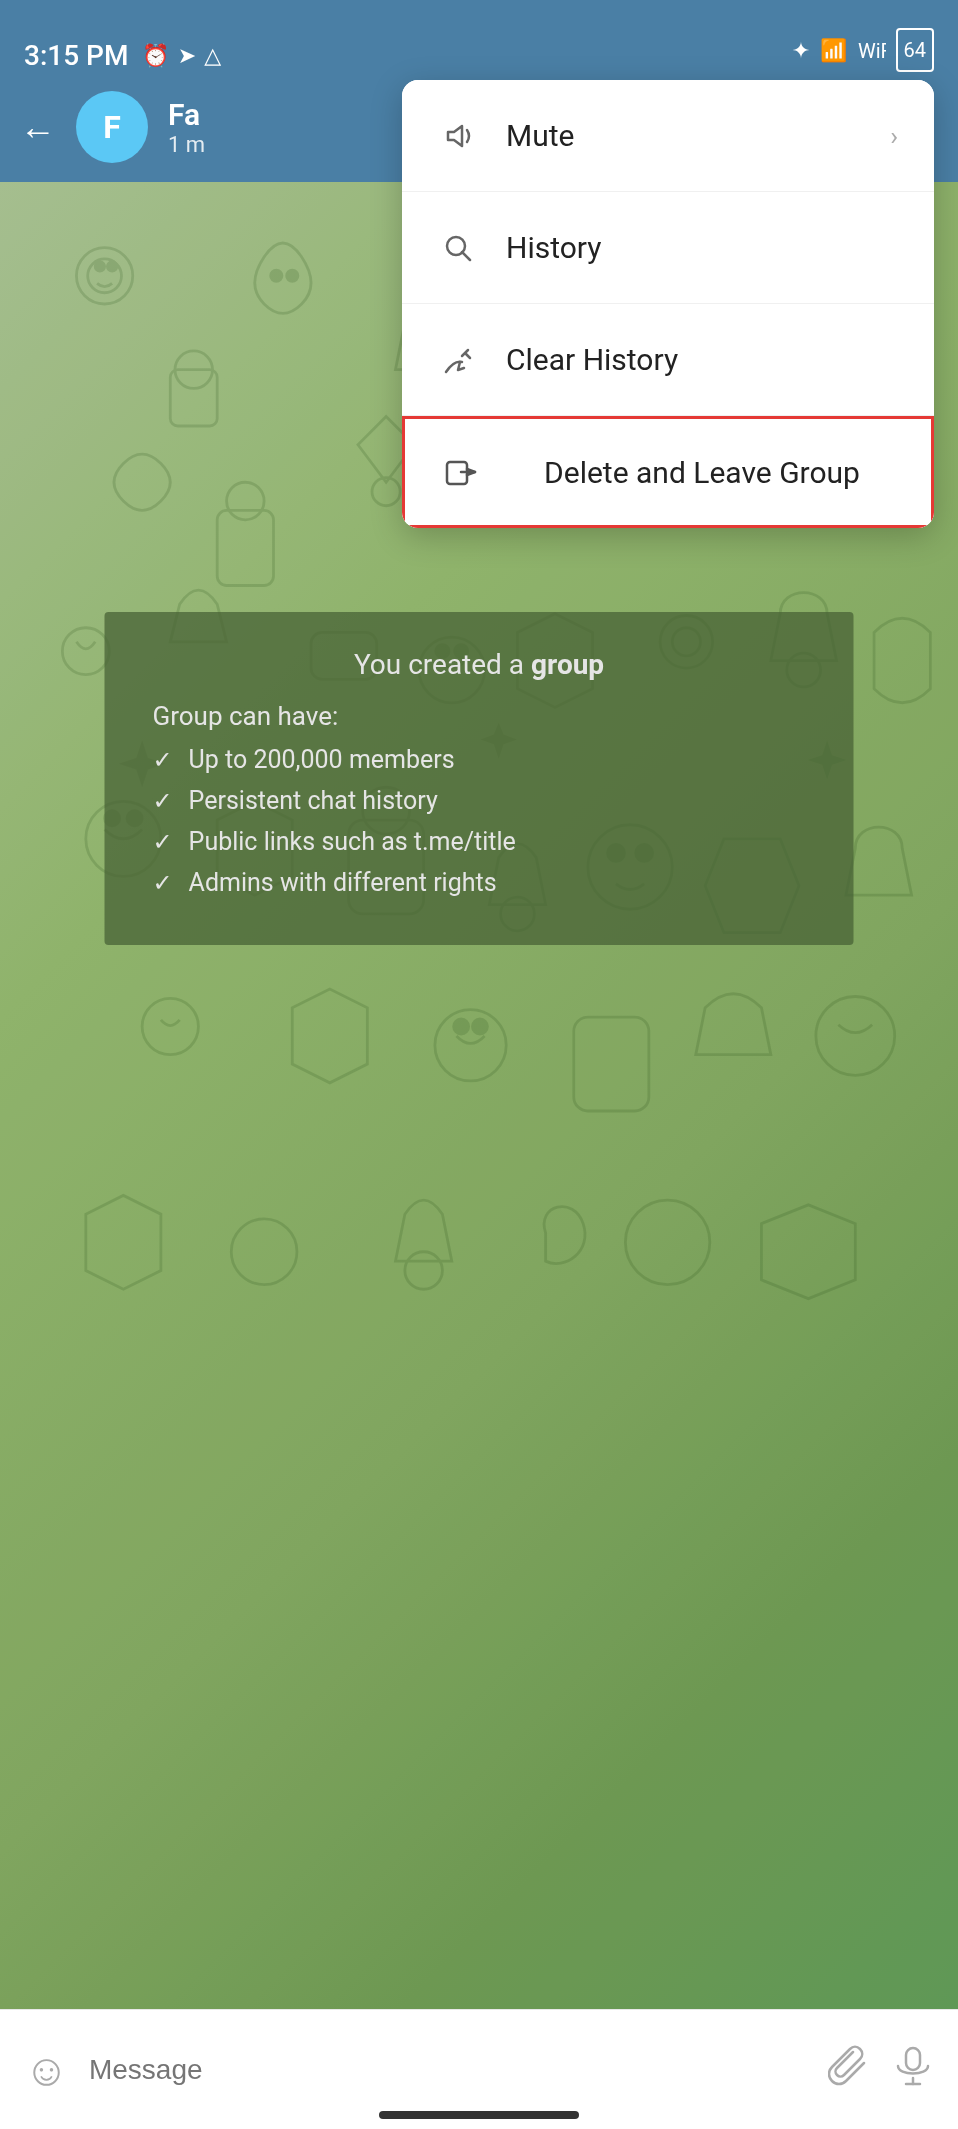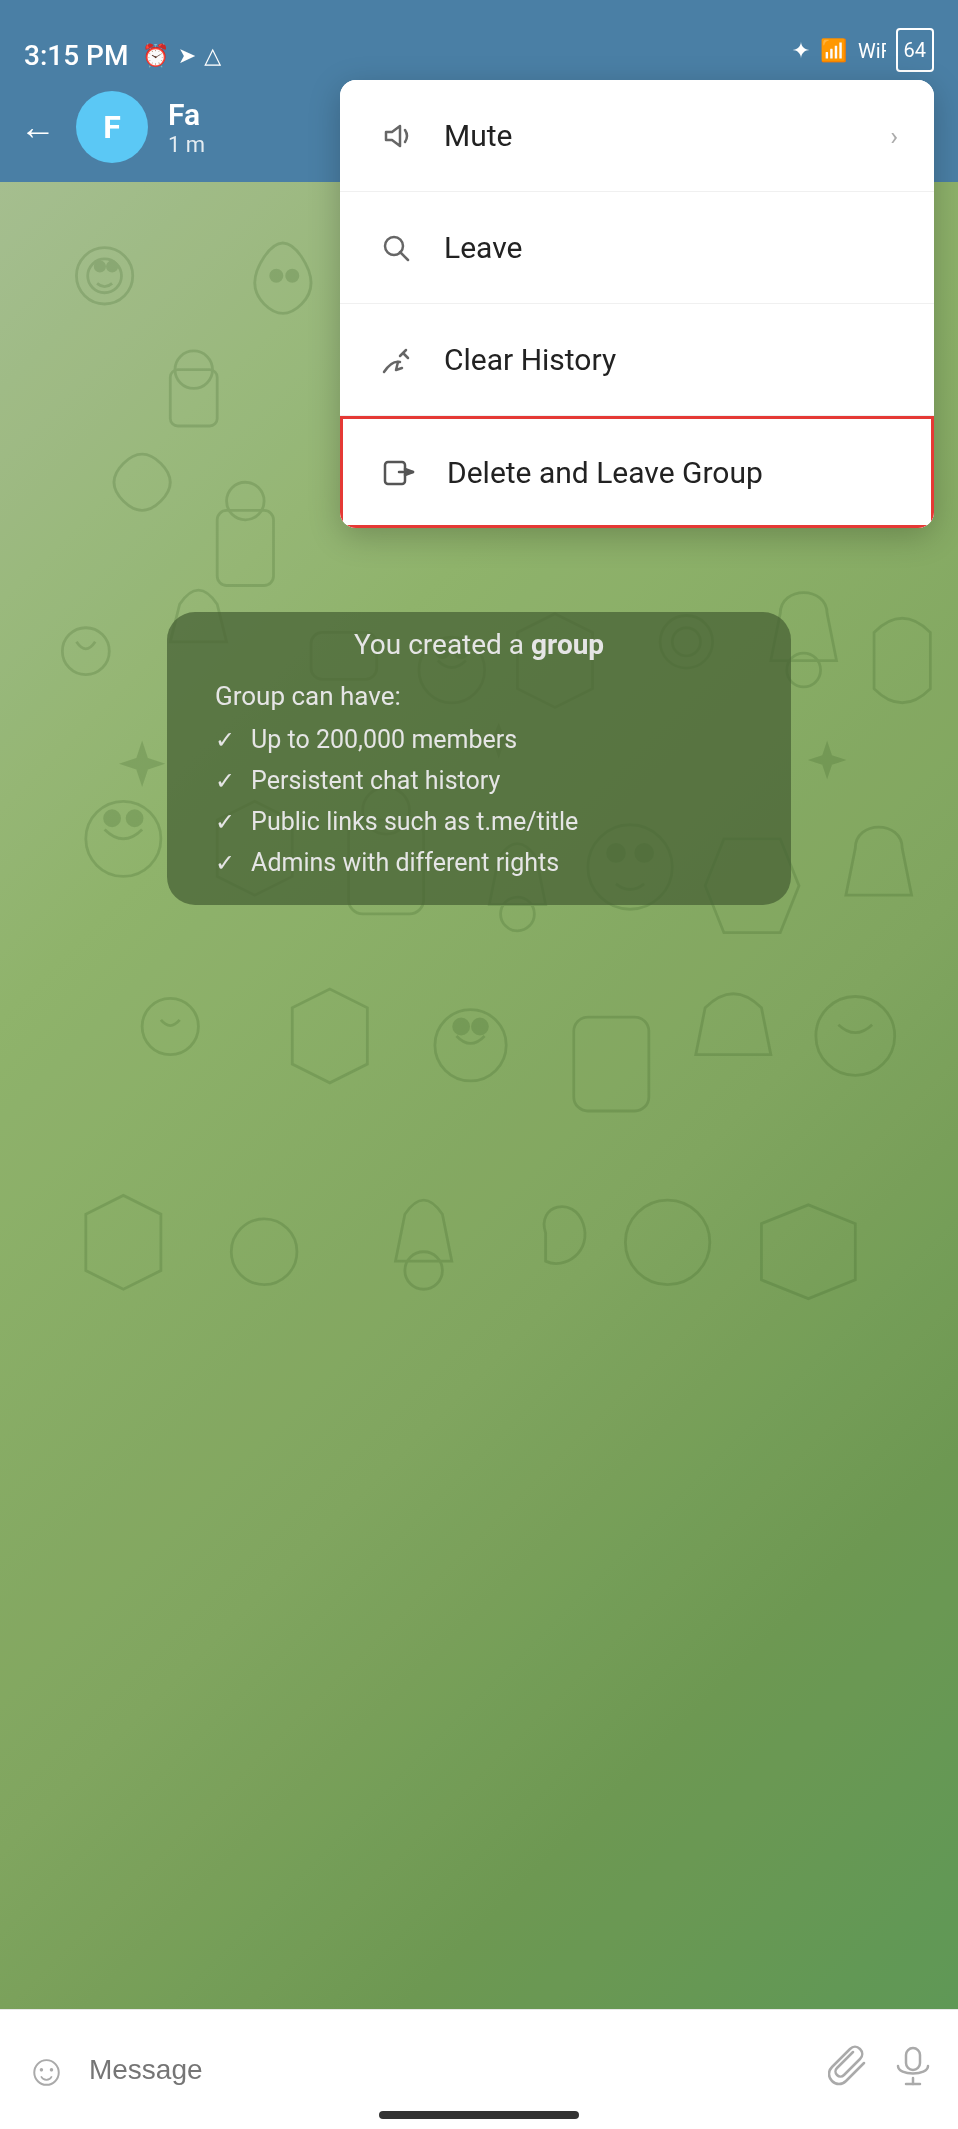--- a/index.html
+++ b/index.html
@@ -117,23 +117,23 @@
       opacity: 0.18;
     }
 
     
     .group-info-card {
       position: absolute;
       left: 50%;
       top: 430px;
       transform: translateX(-50%);
       background: rgba(80, 110, 60, 0.75);
-      border-radius: 28px;
-      padding: 16px 48px;
-      width: 624px;
+      border-radius: 4px;
+      padding: 36px 48px;
+      width: 749px;
       color: white;
     }
     .group-info-title {
       font-size: 28px;
       text-align: center;
       margin-bottom: 20px;
     }
     .group-info-title strong {
       font-weight: 700;
     }
@@ -151,21 +151,21 @@
     .check-icon {
       font-size: 24px;
       color: white;
     }
 
     
     .dropdown-menu {
       position: absolute;
       top: 80px;
       right: 24px;
-      width: 594px;
+      width: 532px;
       background: white;
       border-radius: 16px;
       box-shadow: 0 8px 32px rgba(0,0,0,0.22);
       z-index: 100;
       overflow: hidden;
     }
     .menu-item {
       display: flex;
       align-items: center;
       gap: 28px;
@@ -174,20 +174,21 @@
       border-bottom: 1px solid #f0f0f0;
       cursor: pointer;
       background: white;
     }
     .menu-item:last-child {
       border-bottom: none;
     }
     .menu-item.highlighted {
       border: 3px solid #e53935;
       border-radius: 0;
+      text-align: center;
     }
     .menu-icon {
       width: 40px;
       height: 40px;
       display: flex;
       align-items: center;
       justify-content: center;
       color: #555;
       flex-shrink: 0;
     }
@@ -469,21 +470,21 @@
     <span class="menu-arrow">›</span>
   </div>
 
   <div class="menu-item">
     <div class="menu-icon">
       <svg width="36" height="36" viewBox="0 0 36 36" fill="none" stroke="#666" stroke-width="2.5" stroke-linecap="round">
         <circle cx="16" cy="16" r="9"></circle>
         <line x1="22" y1="22" x2="30" y2="30"></line>
       </svg>
     </div>
-    <span class="menu-label">Leave</span>
+    <span class="menu-label">History</span>
   </div>
 
   <div class="menu-item">
     <div class="menu-icon">
       <svg width="36" height="36" viewBox="0 0 36 36" fill="none" stroke="#666" stroke-width="2.5" stroke-linecap="round" stroke-linejoin="round">
         <path d="M6 30 Q14 18 22 20"></path>
         <path d="M22 14 L28 8"></path>
         <path d="M26 12 L30 16"></path>
         <path d="M20 20 L18 28 L24 26"></path>
       </svg>

